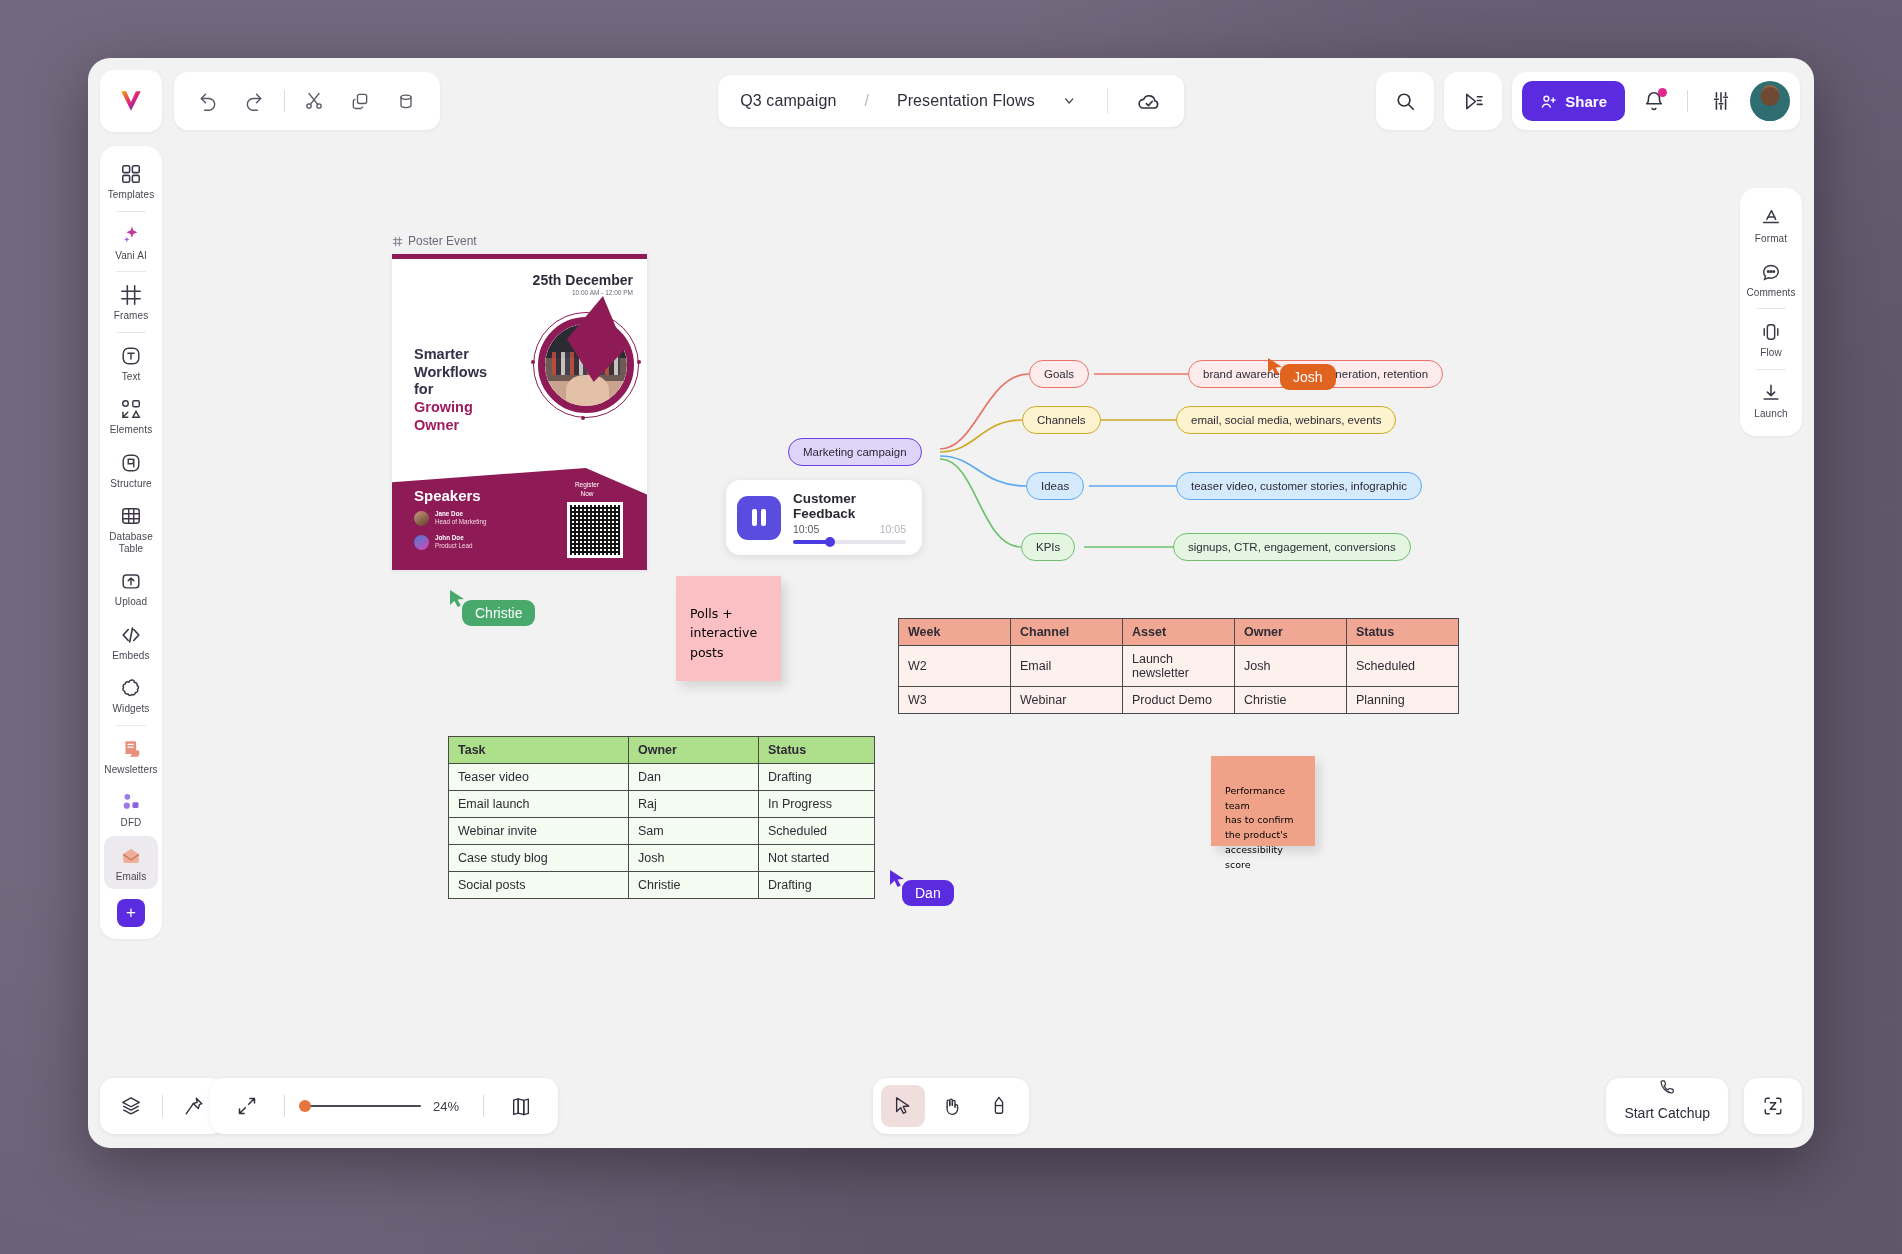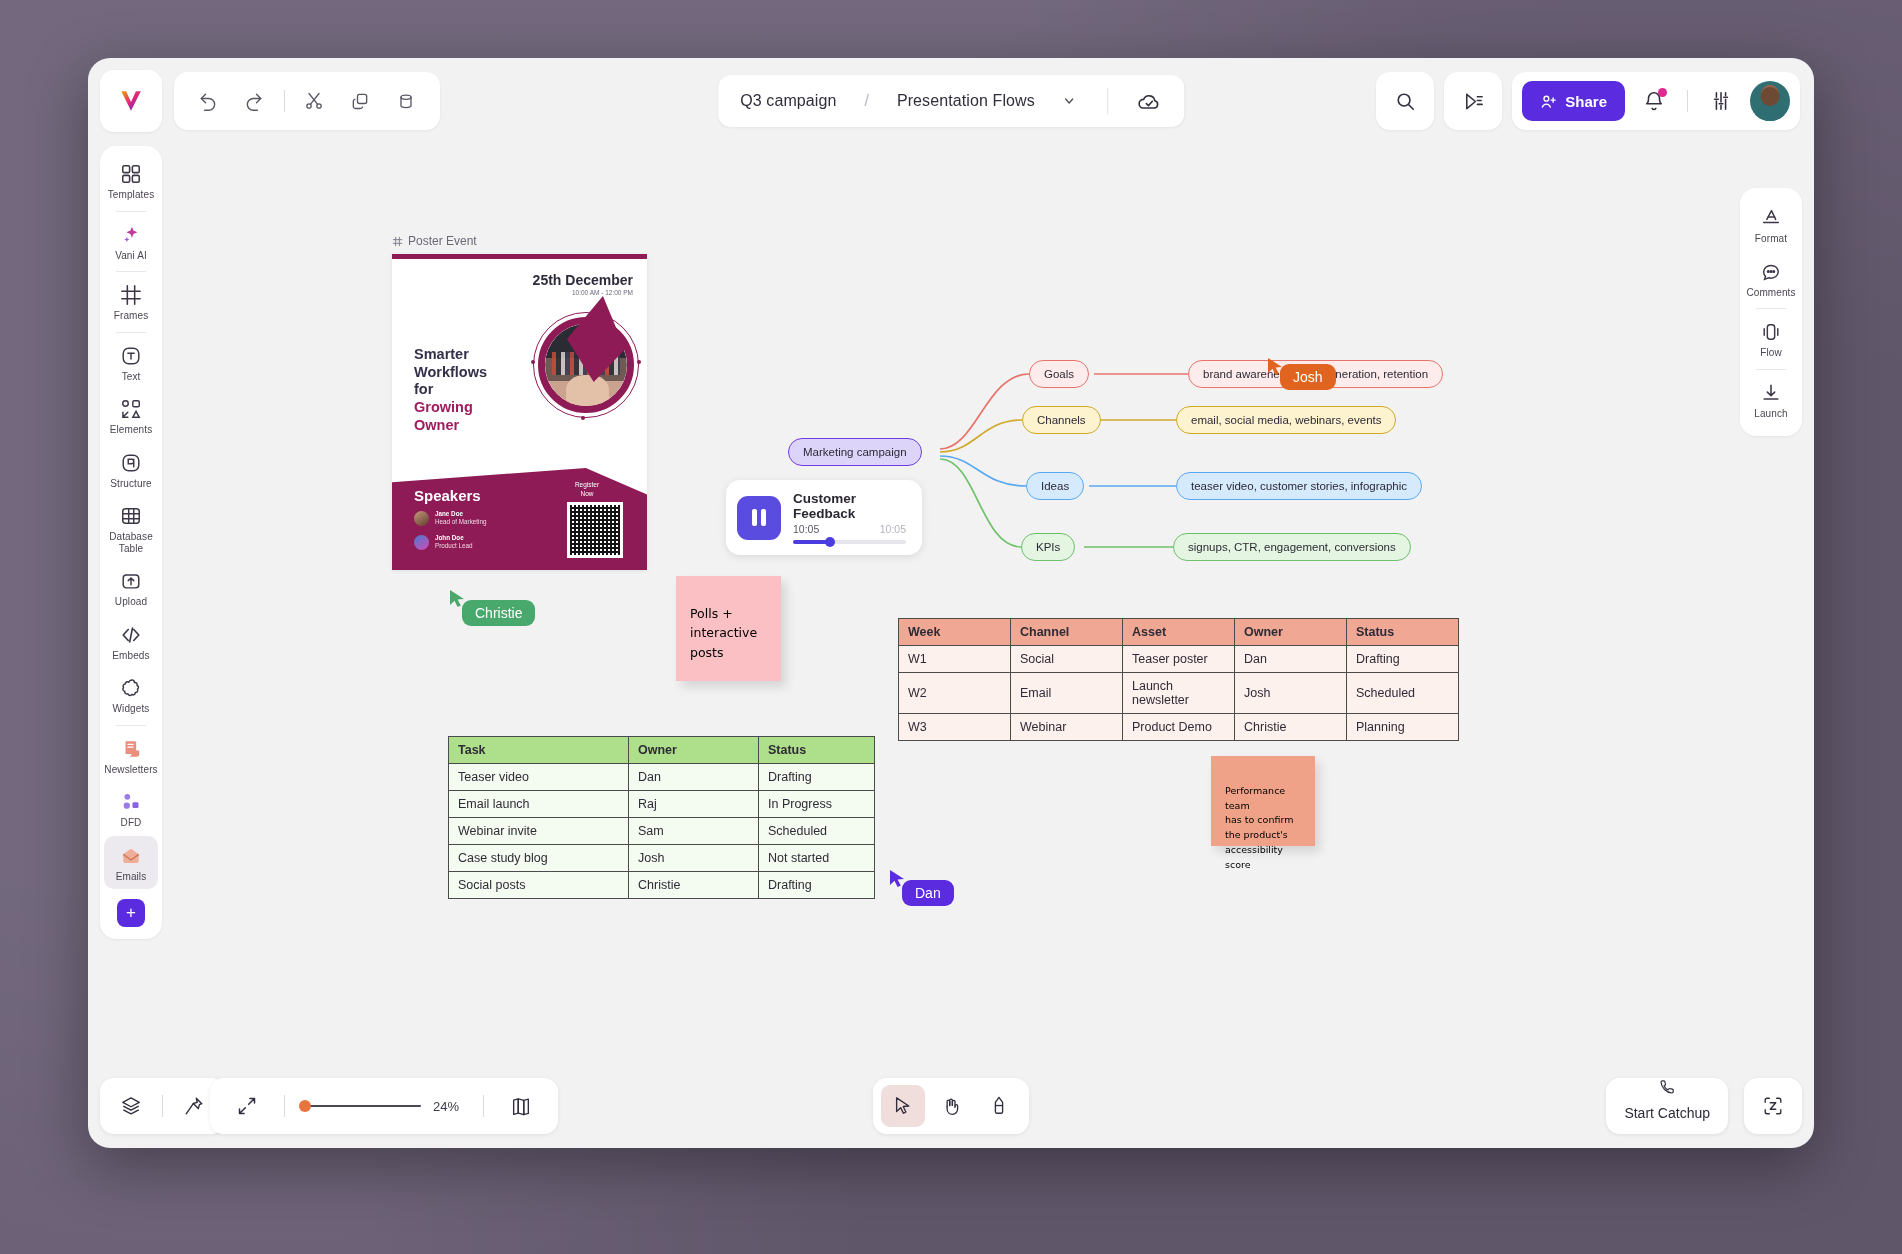--- a/index.html
+++ b/index.html
@@ -725,27 +725,20 @@
       <thead>
           <tr>
         <th style="width:112px">Week</th>
         <th style="width:112px">Channel</th>
         <th style="width:112px">Asset</th>
         <th style="width:112px">Owner</th>
         <th style="width:112px">Status</th>
       </tr>
         </thead>
       <tbody>
-        <tr>
-          <td>W1</td>
-          <td>Social</td>
-          <td>Teaser poster</td>
-          <td>Dan</td>
-          <td>Drafting</td>
-        </tr>
         <tr>
           <td>W2</td>
           <td>Email</td>
           <td>Launch newsletter</td>
           <td>Josh</td>
           <td>Scheduled</td>
         </tr>
         <tr>
           <td>W3</td>
           <td>Webinar</td>

